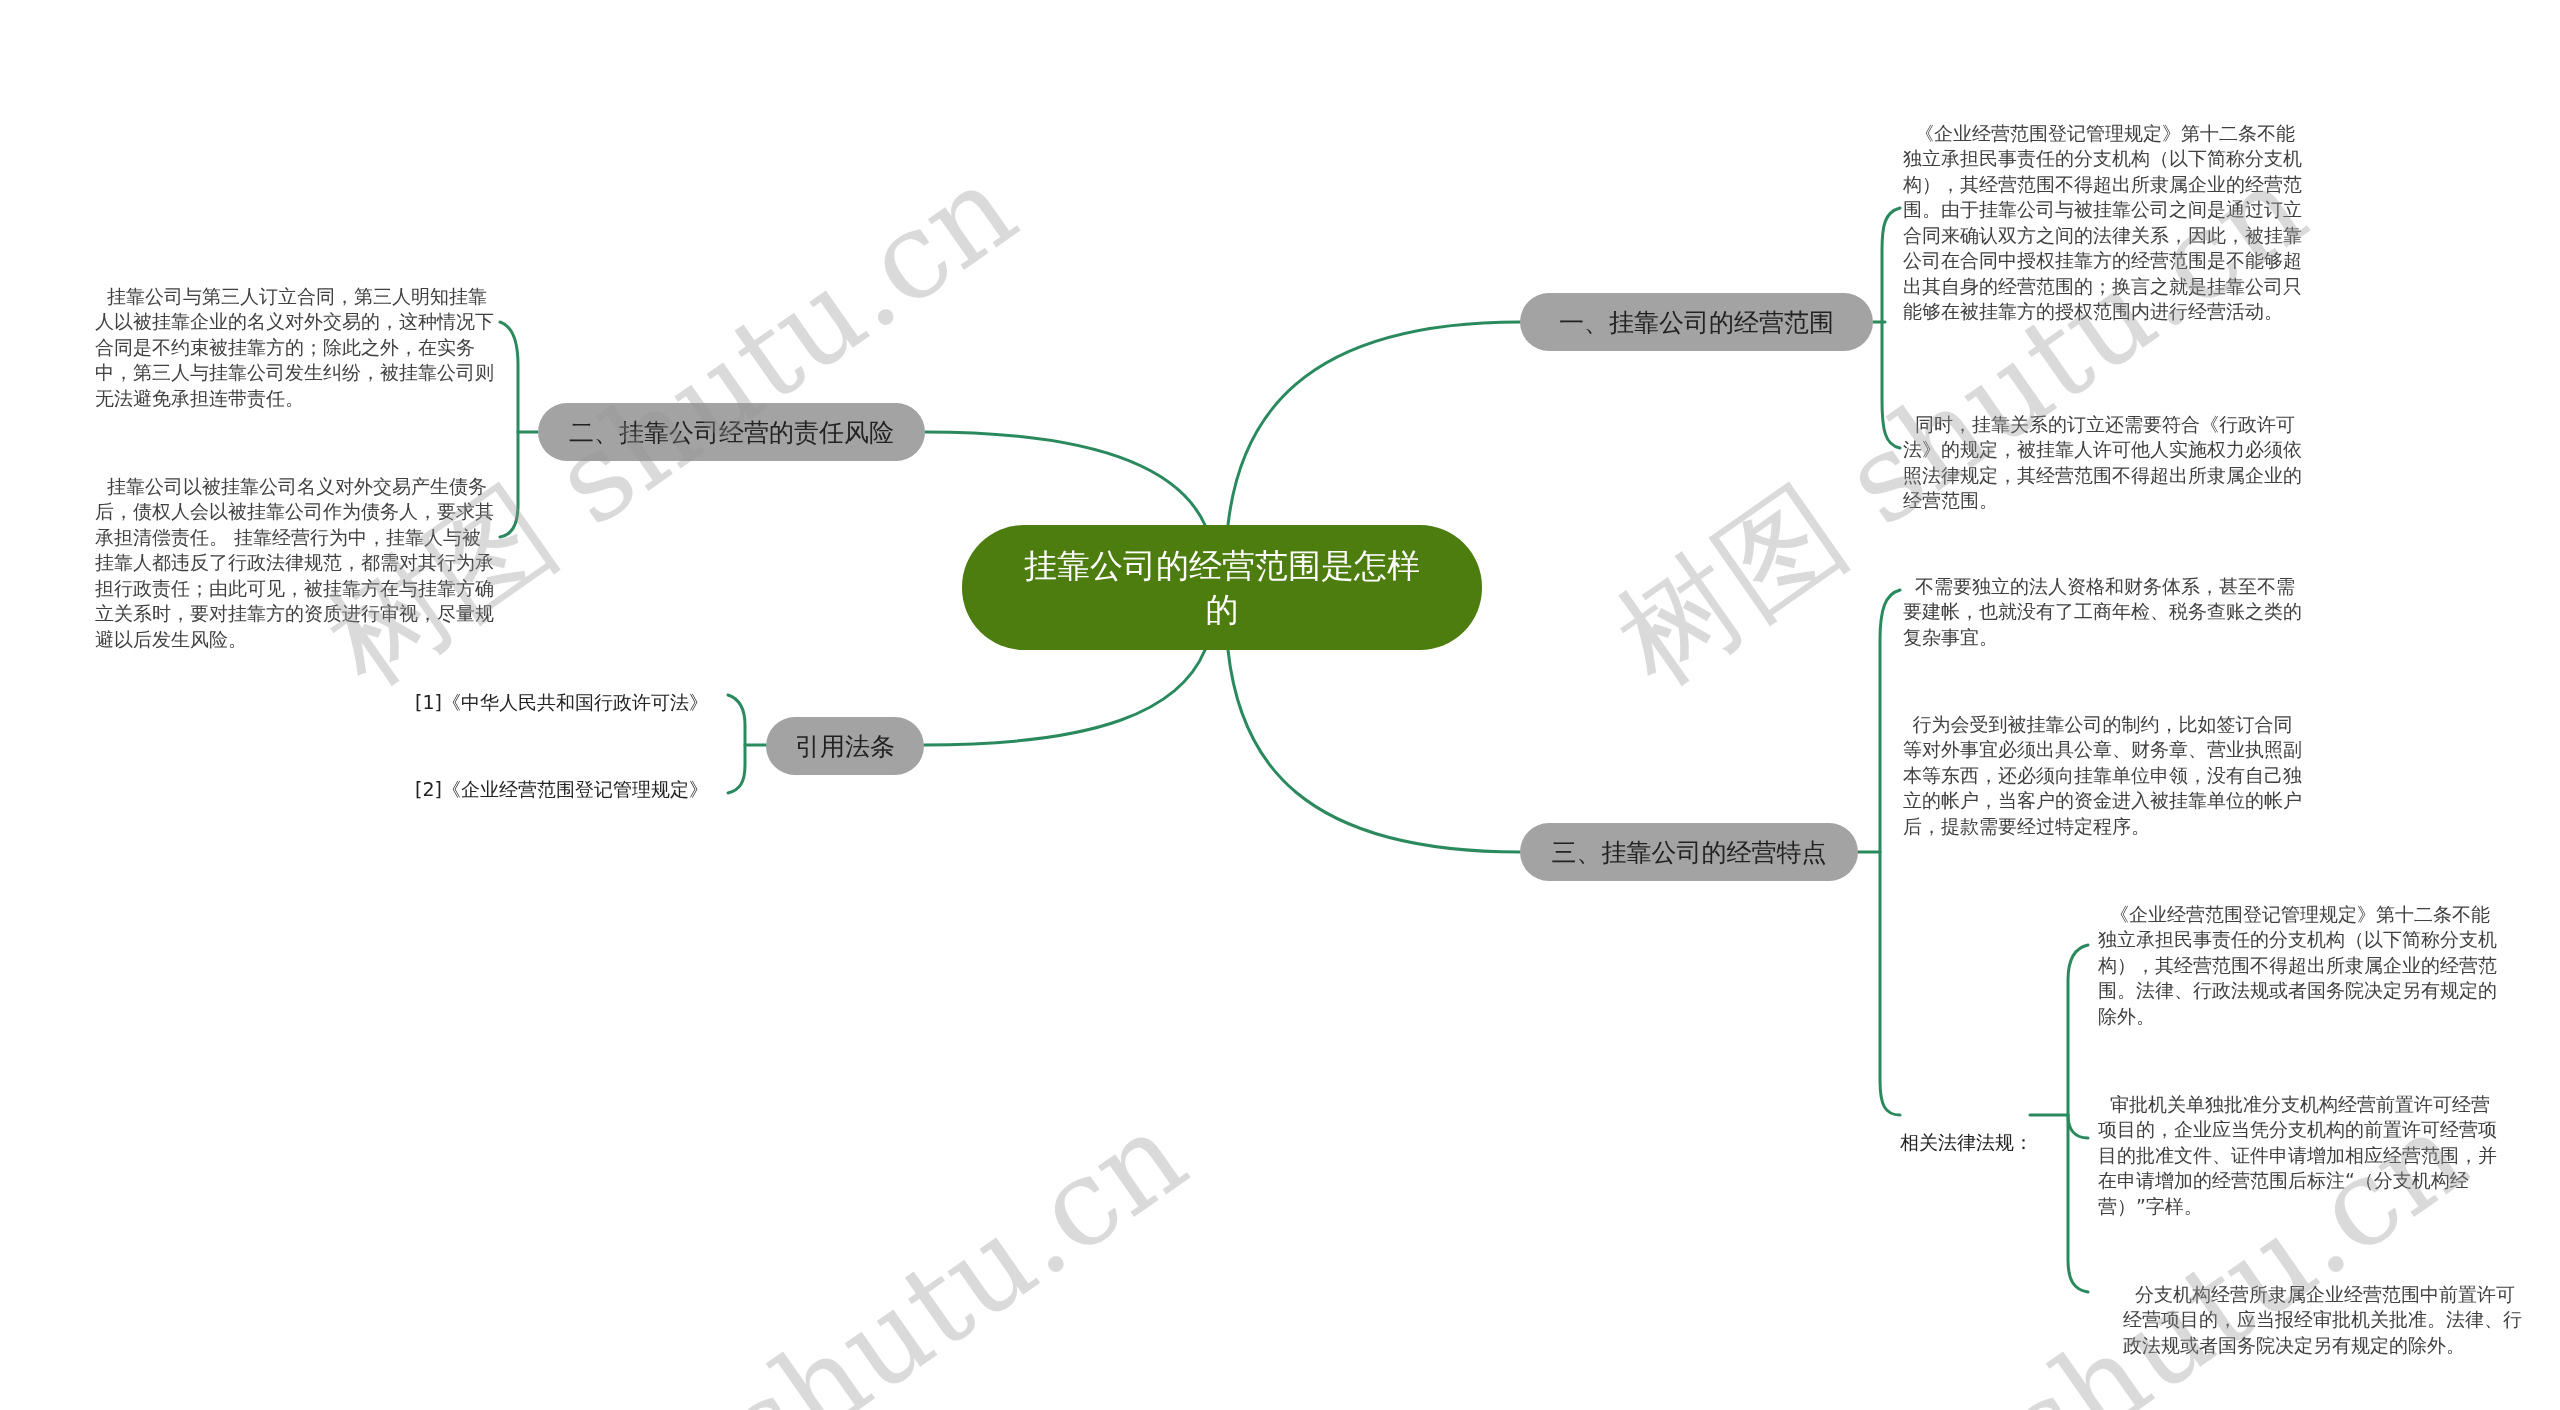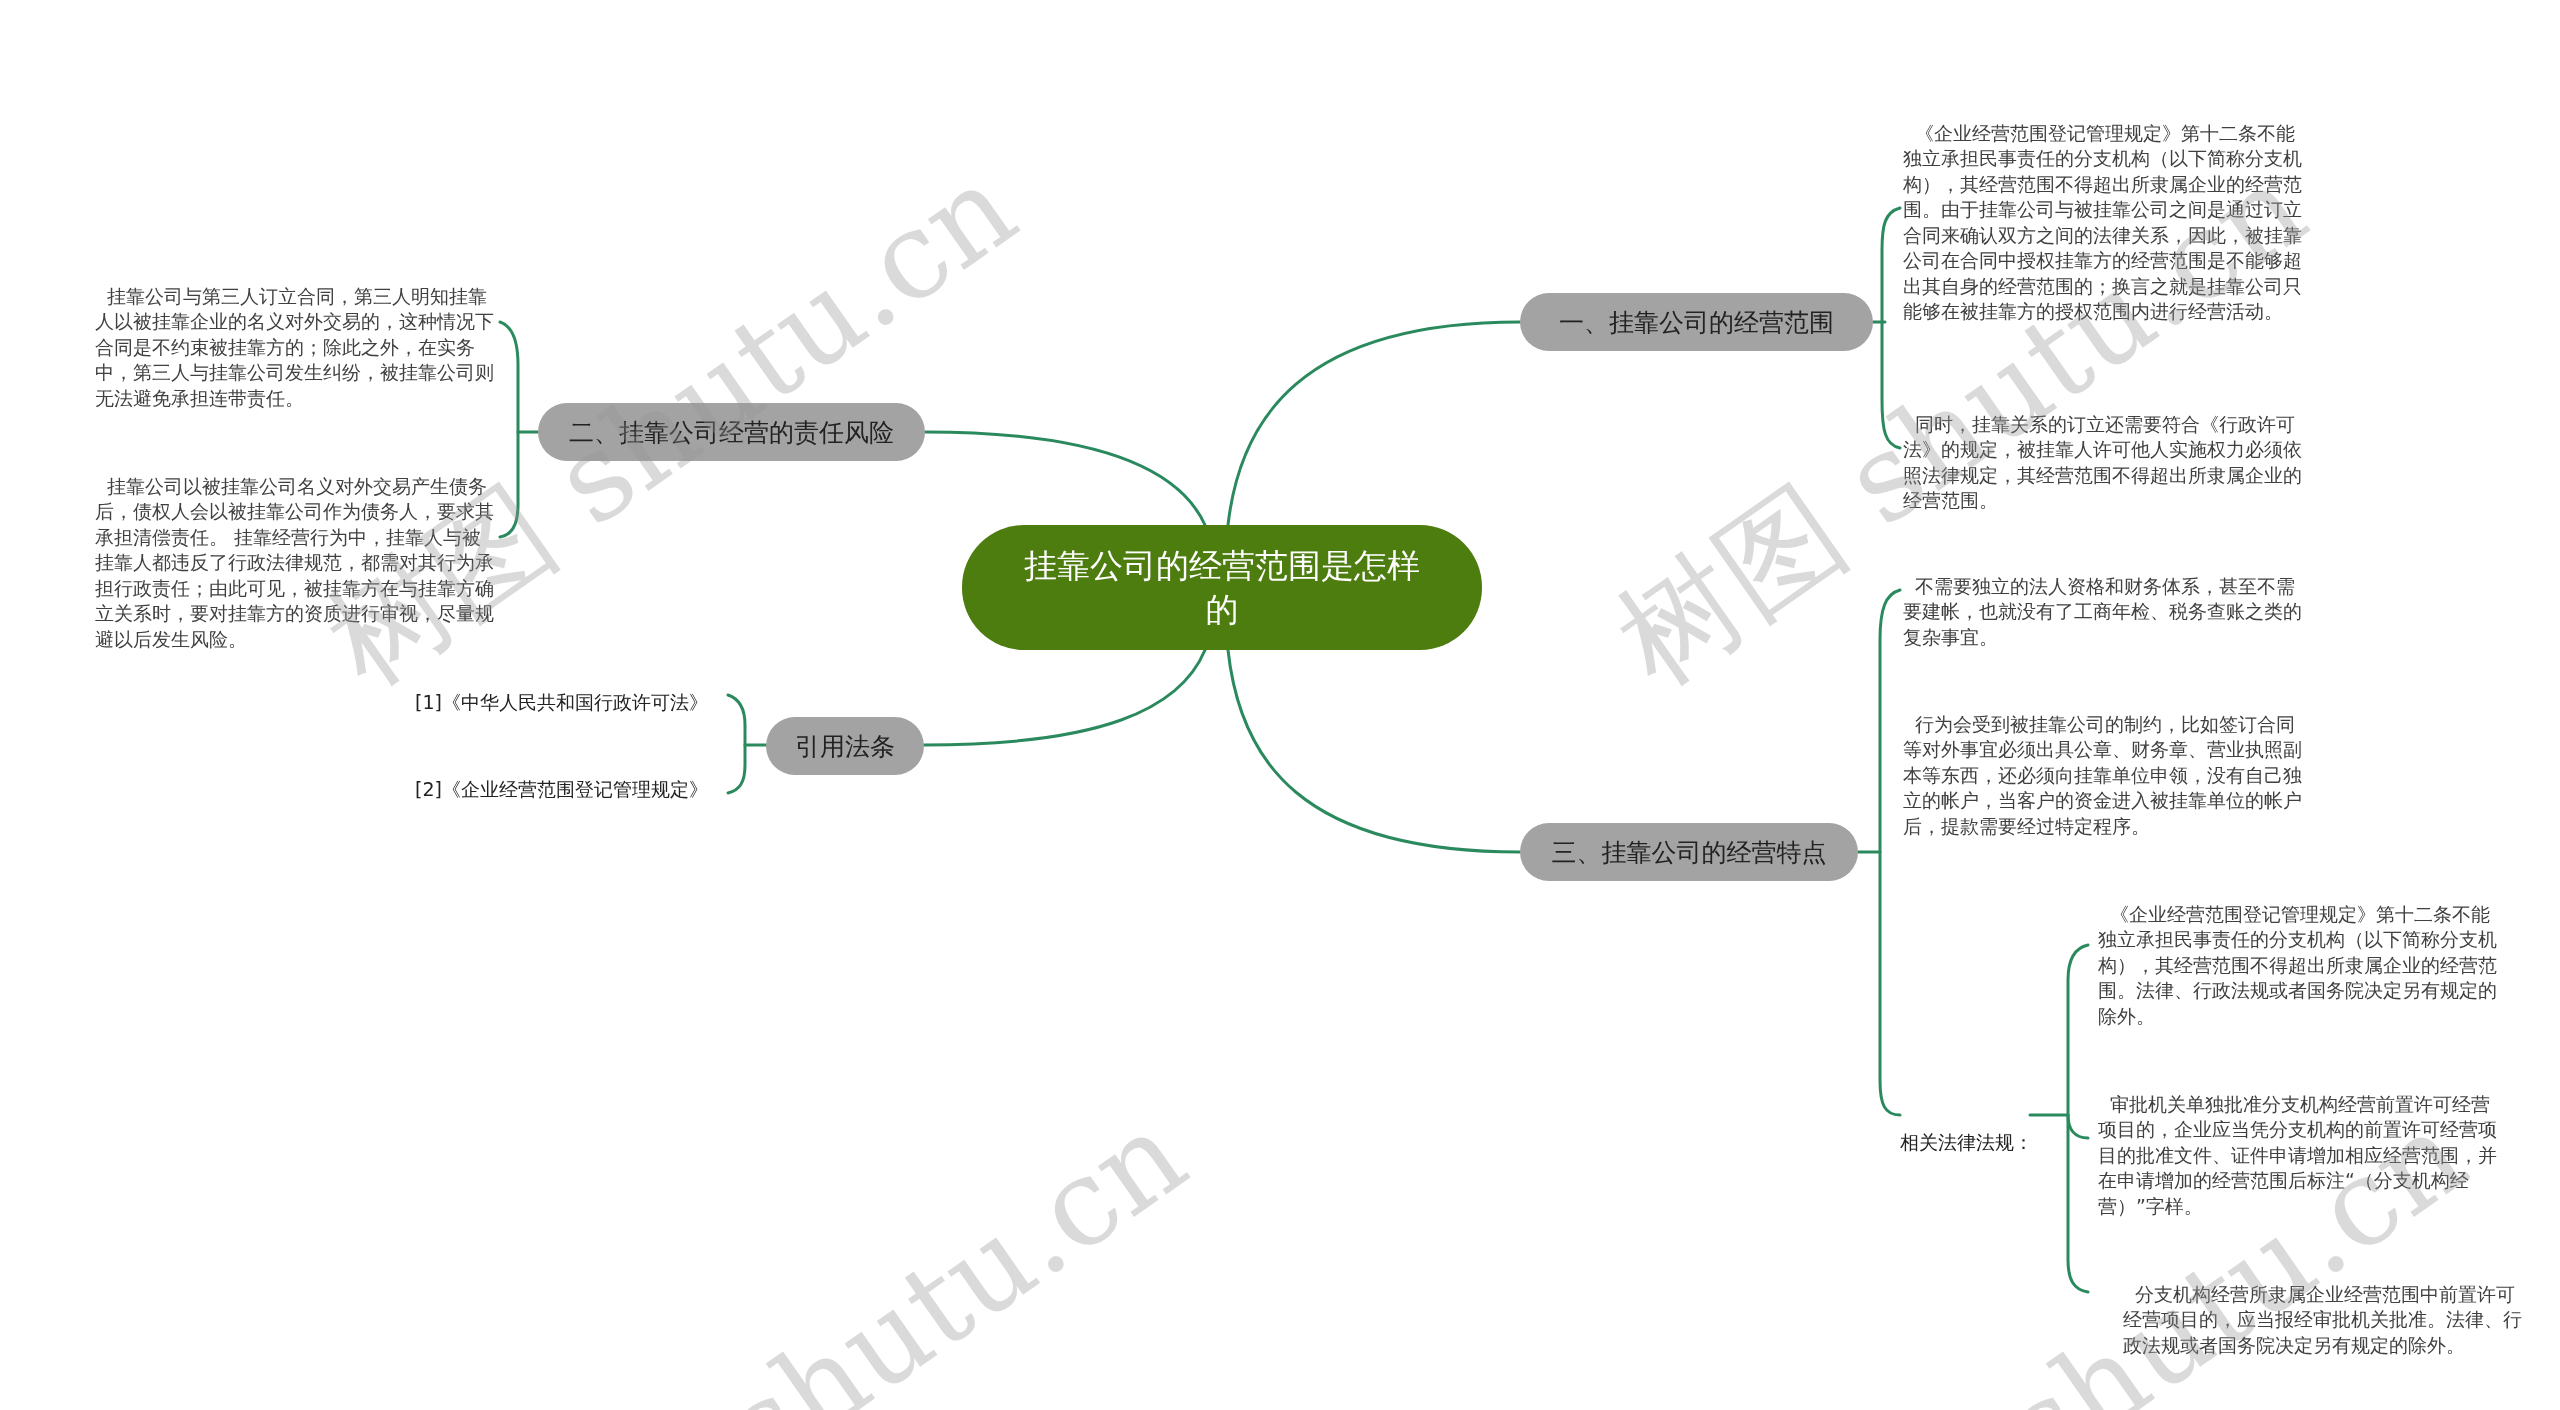--- a/index.html
+++ b/index.html
@@ -91,21 +91,21 @@
 <div class="node leaf" style="left:95px; top:448px; width:400px;">
   <span>挂靠公司以被挂靠公司名义对外交易产生债务后，债权人会以被挂靠公司作为债务人，要求其承担清偿责任。 挂靠经营行为中，挂靠人与被挂靠人都违反了行政法律规范，都需对其行为承担行政责任；由此可见，被挂靠方在与挂靠方确立关系时，要对挂靠方的资质进行审视，尽量规避以后发生风险。</span>
 </div>
 
 <div class="node branch" style="left:1520px; top:823px; width:338px;">
   <span>三、挂靠公司的经营特点</span>
 </div>
 <div class="node leaf" style="left:1903px; top:548px; width:405px;">
   <span>不需要独立的法人资格和财务体系，甚至不需要建帐，也就没有了工商年检、税务查账之类的复杂事宜。</span>
 </div>
-<div class="node leaf" style="left:1903px; top:686px; width:405px;">
+<div class="node leaf" style="left:1903px; top:686px; width:405px;font-family:Liberation Serif, serif;">
   <span>行为会受到被挂靠公司的制约，比如签订合同等对外事宜必须出具公章、财务章、营业执照副本等东西，还必须向挂靠单位申领，没有自己独立的帐户，当客户的资金进入被挂靠单位的帐户后，提款需要经过特定程序。</span>
 </div>
 <div class="node label-small" style="left:1900px; top:1102px;margin-top:28px;">
   <span>相关法律法规：</span>
 </div>
 <div class="node leaf" style="left:2098px; top:876px; width:405px;">
   <span>《企业经营范围登记管理规定》第十二条不能独立承担民事责任的分支机构（以下简称分支机构），其经营范围不得超出所隶属企业的经营范围。法律、行政法规或者国务院决定另有规定的除外。</span>
 </div>
 <div class="node leaf" style="left:2098px; top:1066px; width:405px;">
   <span>审批机关单独批准分支机构经营前置许可经营项目的，企业应当凭分支机构的前置许可经营项目的批准文件、证件申请增加相应经营范围，并在申请增加的经营范围后标注“（分支机构经营）”字样。</span>

